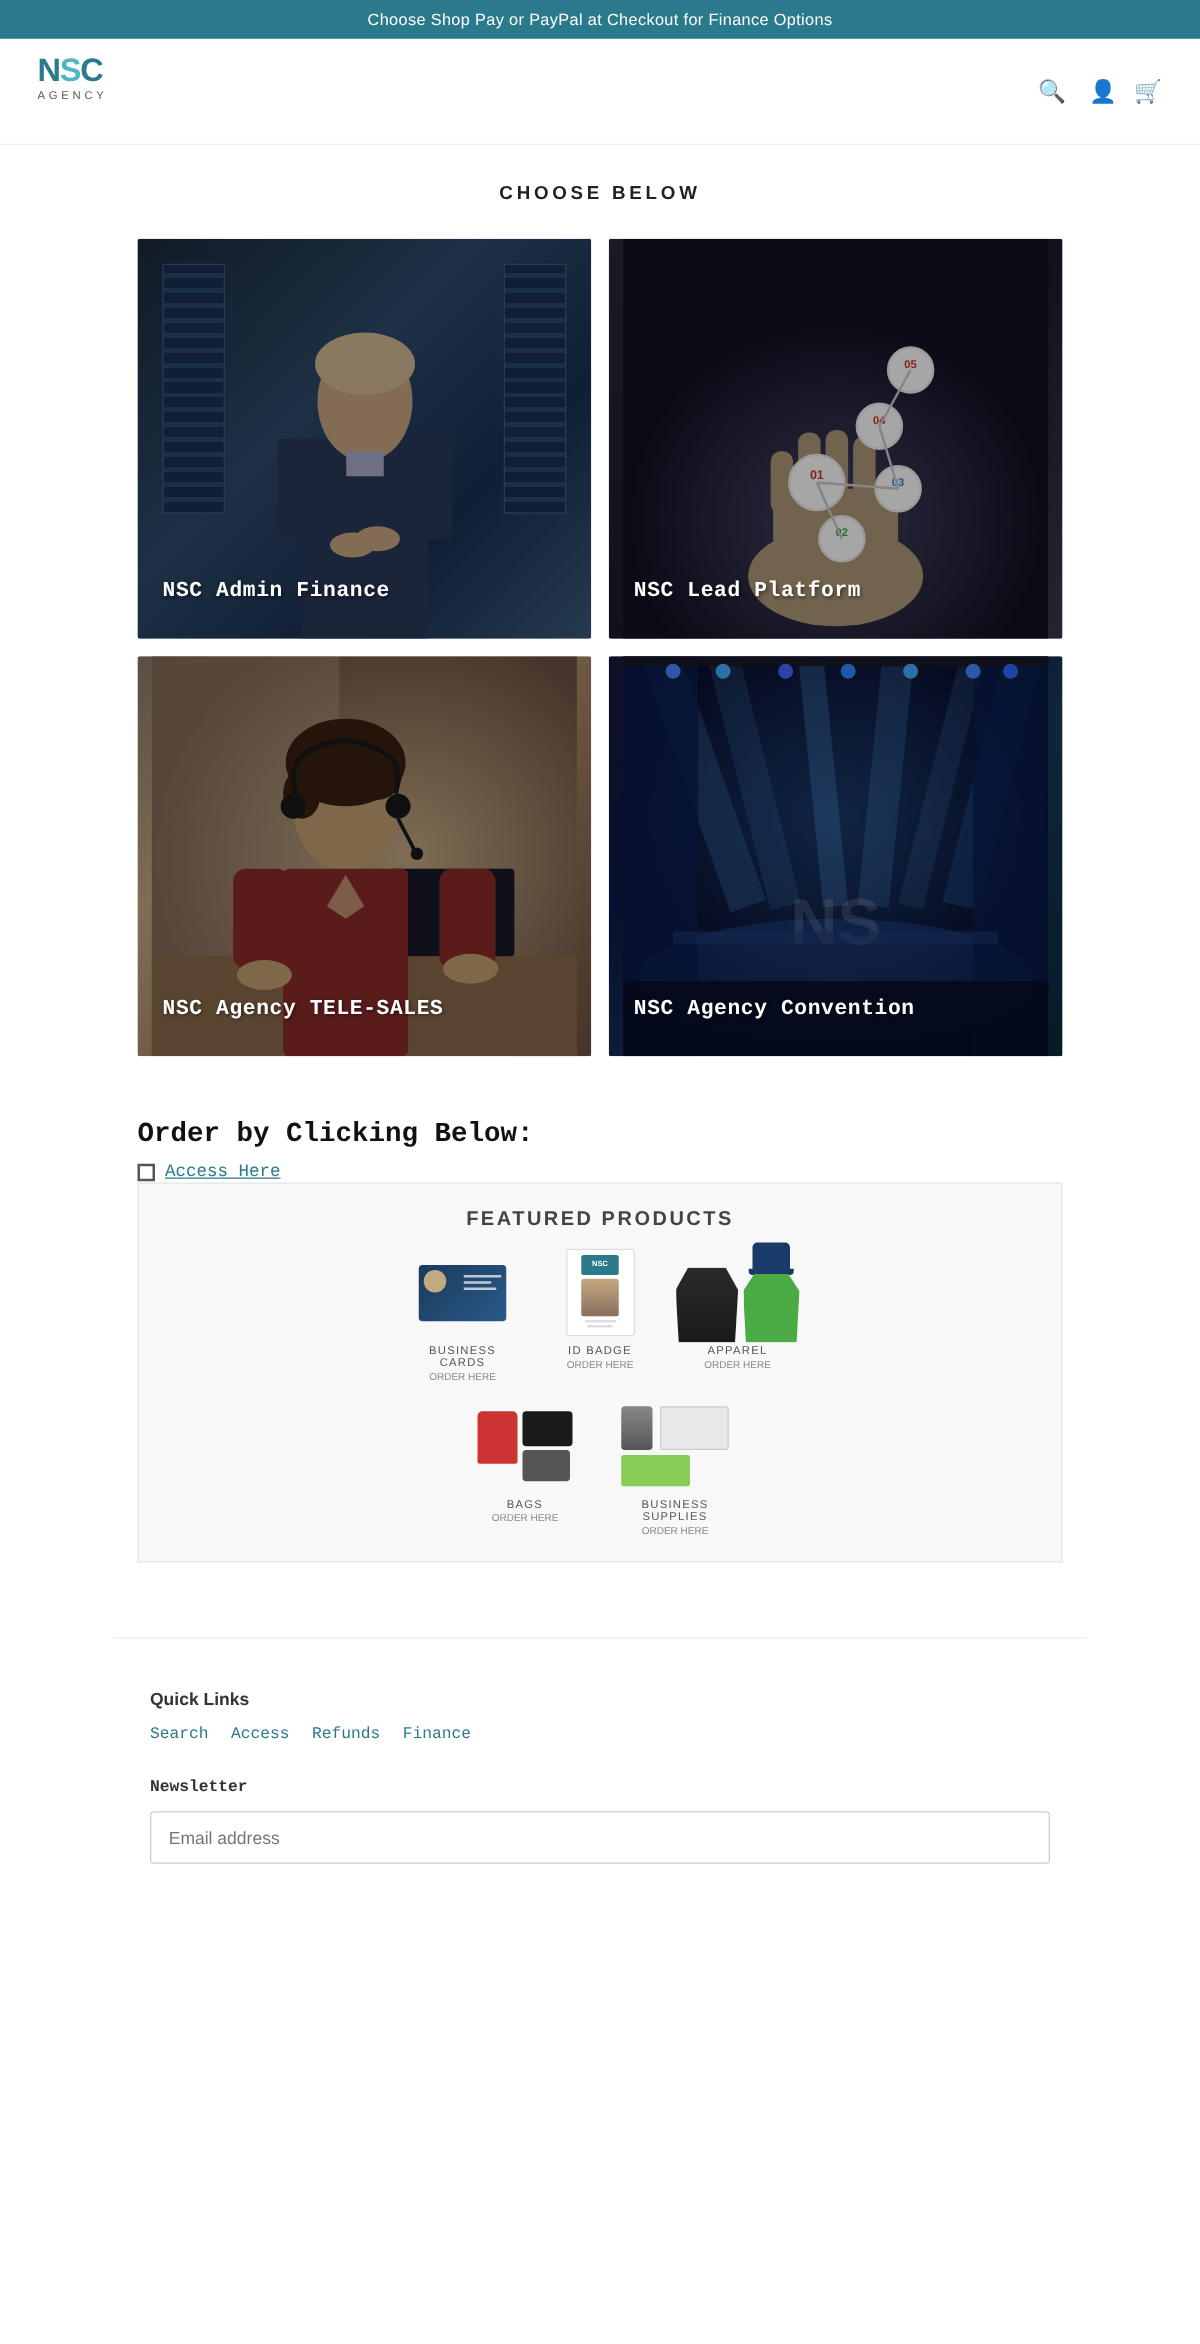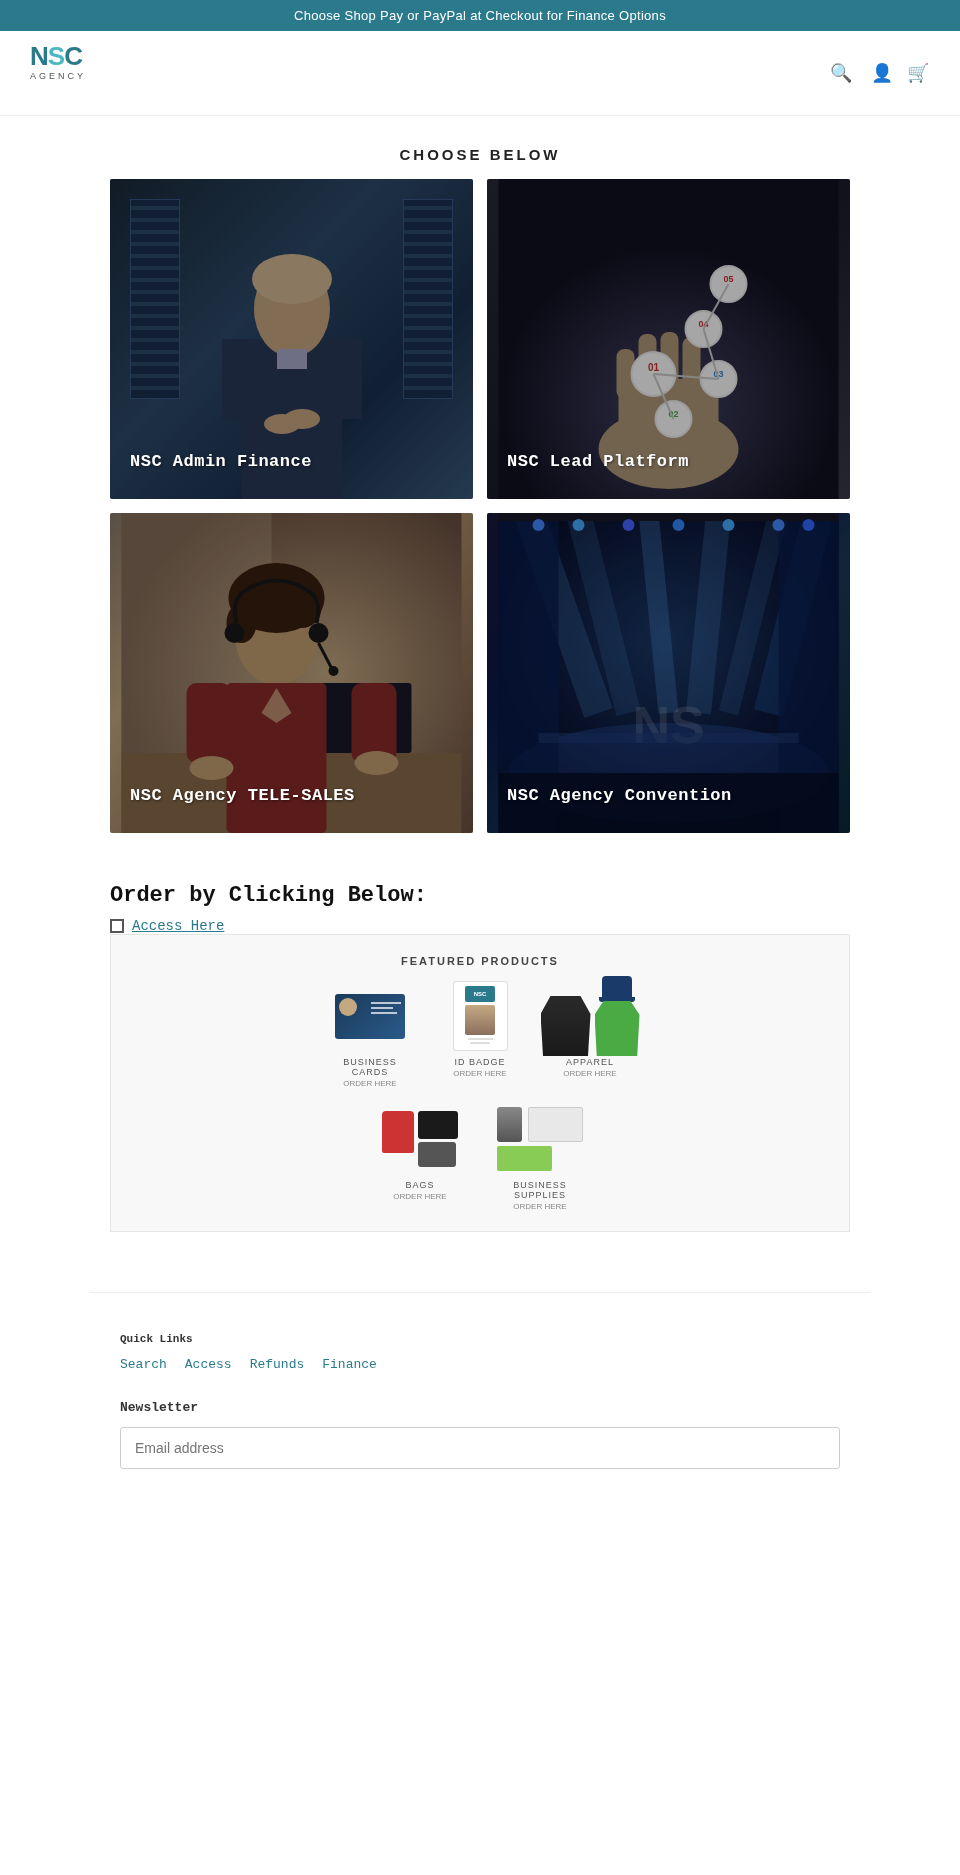--- a/index.html
+++ b/index.html
@@ -70,21 +70,21 @@
       margin: 0 auto;
       padding: 30px 20px;
     }
 
     
     .section-title {
       text-align: center;
       font-size: 15px;
       font-weight: 600;
       letter-spacing: 3px;
-      margin-bottom: 16px;
+      margin-bottom: 28px;
       color: #222;
     }
 
     
     .platform-grid {
       display: grid;
       grid-template-columns: 1fr 1fr;
       gap: 14px;
       margin-bottom: 50px;
     }
@@ -191,21 +191,21 @@
       background: #f8f8f8;
       border: 1px solid #e5e5e5;
       padding: 20px;
       margin-bottom: 30px;
     }
     .swag-header-text {
       text-align: center;
       margin-bottom: 14px;
     }
     .swag-featured {
-      font-size: 11px;
+      font-size: 16px;
       font-weight: 600;
       letter-spacing: 2px;
       color: #444;
       display: block;
     }
     .swag-get {
       font-size: 13px;
       font-weight: 700;
       letter-spacing: 2px;
       color: #333;
@@ -394,23 +394,23 @@
     }
 
     
     .footer {
       border-top: 1px solid #eee;
       padding: 40px 30px 30px;
       max-width: 780px;
       margin: 0 auto;
     }
     .quick-links-title {
-      font-size: 11px;
+      font-size: 14px;
       font-weight: 600;
-      font-family: Liberation Mono, monospace;
+      font-family: Liberation Sans, sans-serif;
       margin-bottom: 12px;
       color: #333;
     }
     .quick-links-row {
       display: flex;
       gap: 18px;
       margin-bottom: 28px;
     }
     .quick-link {
       color: #2a7a8c;

